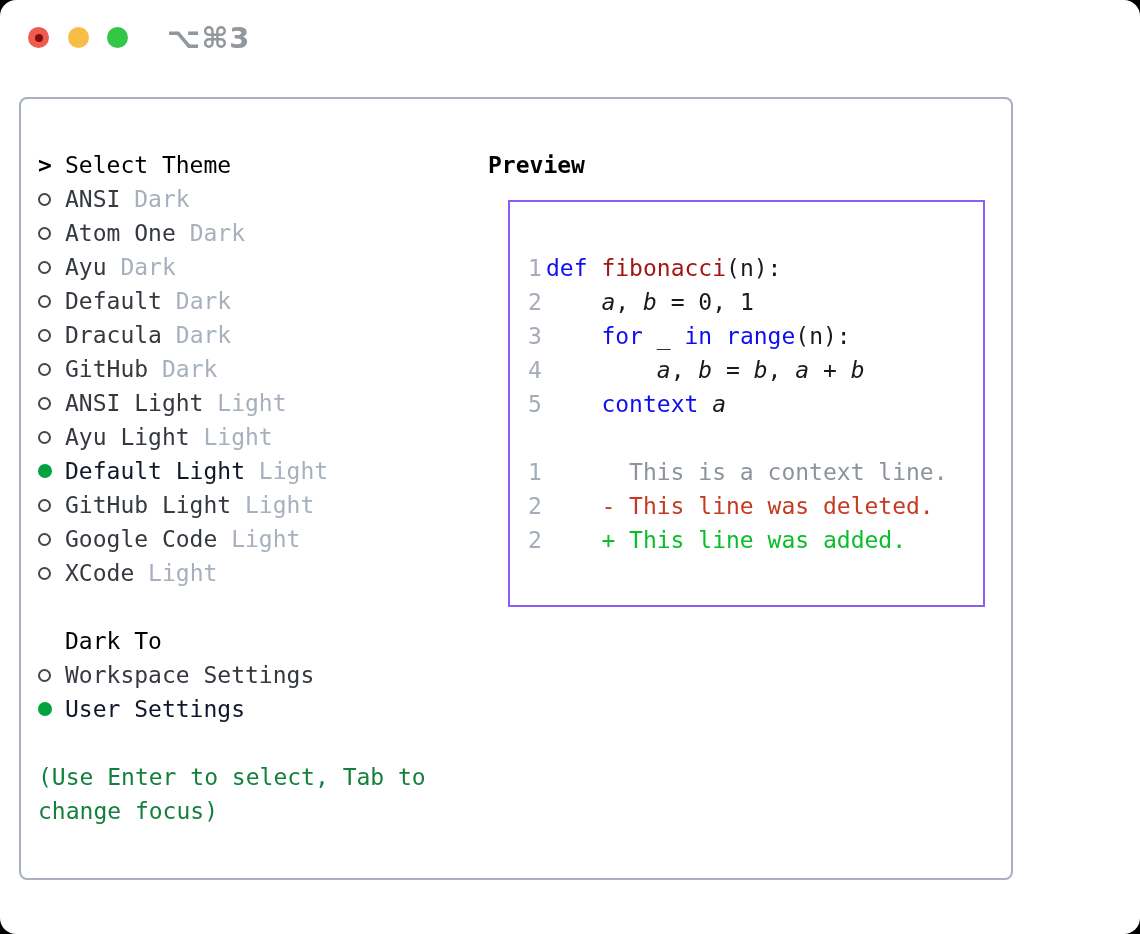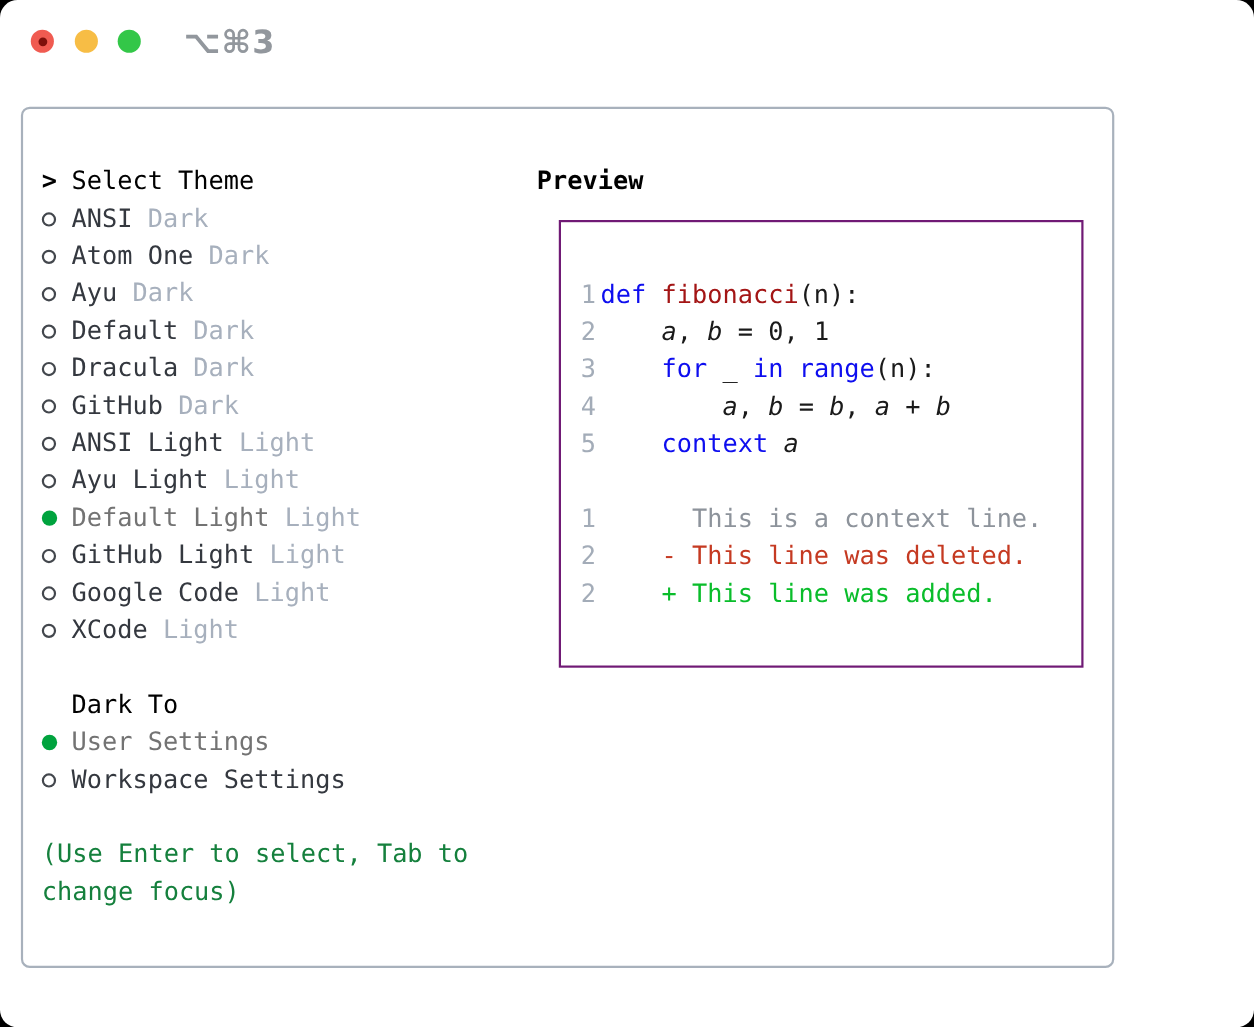--- a/index.html
+++ b/index.html
@@ -27,31 +27,31 @@
   }
   .left-col { position:absolute; left:17px; top:49px; font-size:23px; color:#34383f; }
   .row { display:flex; align-items:center; height:34px; white-space:pre; }
   .marker { width:27px; display:flex; align-items:center; flex:none; }
   .ring { width:13px; height:13px; border:2px solid #43474d; border-radius:50%; box-sizing:border-box; }
   .dot  { width:14px; height:14px; border-radius:50%; background:#00a33e; }
   .prompt { font-weight:bold; color:#000; }
   .header-label { font-weight:normal; color:#000; }
   .t-name { color:#34383f; }
   .t-variant { color:#a7b0bd; }
-  .selected .t-name { color:#737373; }
+  .selected .t-name { color:#0f172a; }
   .apply-header { color:#000; }
   .help { width:420px; line-height:34px; color:#15803d; white-space:normal; }
   
   .preview-label {
     position:absolute; left:467px; top:49px; height:34px; line-height:34px;
     font-size:23px; font-weight:bold; color:#000;
   }
   .preview-box {
     position:absolute; left:487px; top:101px; width:477px; height:407px;
-    border:2px solid #701a75; box-sizing:border-box; overflow:hidden;
+    border:2px solid #8b5cf6; box-sizing:border-box; overflow:hidden;
   }
   .code { padding:49px 0 0 18px; font-size:23px; }
   .cl { height:34px; line-height:34px; white-space:pre; }
   .ln { display:inline-block; width:18px; color:#a3acb8; }
   .kw  { color:#0e0eef; }
   .fn  { color:#a31515; }
   .var { color:#1a1a1a; font-style:italic; }
   .pl  { color:#1a1a1a; }
   .ctx { color:#8d939b; }
   .del { color:#c53a22; }
@@ -97,22 +97,22 @@
         </div>
 
       <div class="row"></div>
 
       <div class="row">
         <span class="marker"></span>
         <span class="apply-header">Dark To</span>
       </div>
 
       <div id="apply-list">
+          <div class="row"><span class="marker"><span class="ring"></span></span><span class="t-name">Workspace Settings</span></div>
           <div class="row selected"><span class="marker"><span class="dot"></span></span><span class="t-name">User Settings</span></div>
-          <div class="row"><span class="marker"><span class="ring"></span></span><span class="t-name">Workspace Settings</span></div>
         </div>
 
       <div class="row"></div>
 
       <div class="help">(Use Enter to select, Tab to change focus)</div>
     </div>
 
     <div class="preview-label">Preview</div>
 
     <div class="preview-box">

